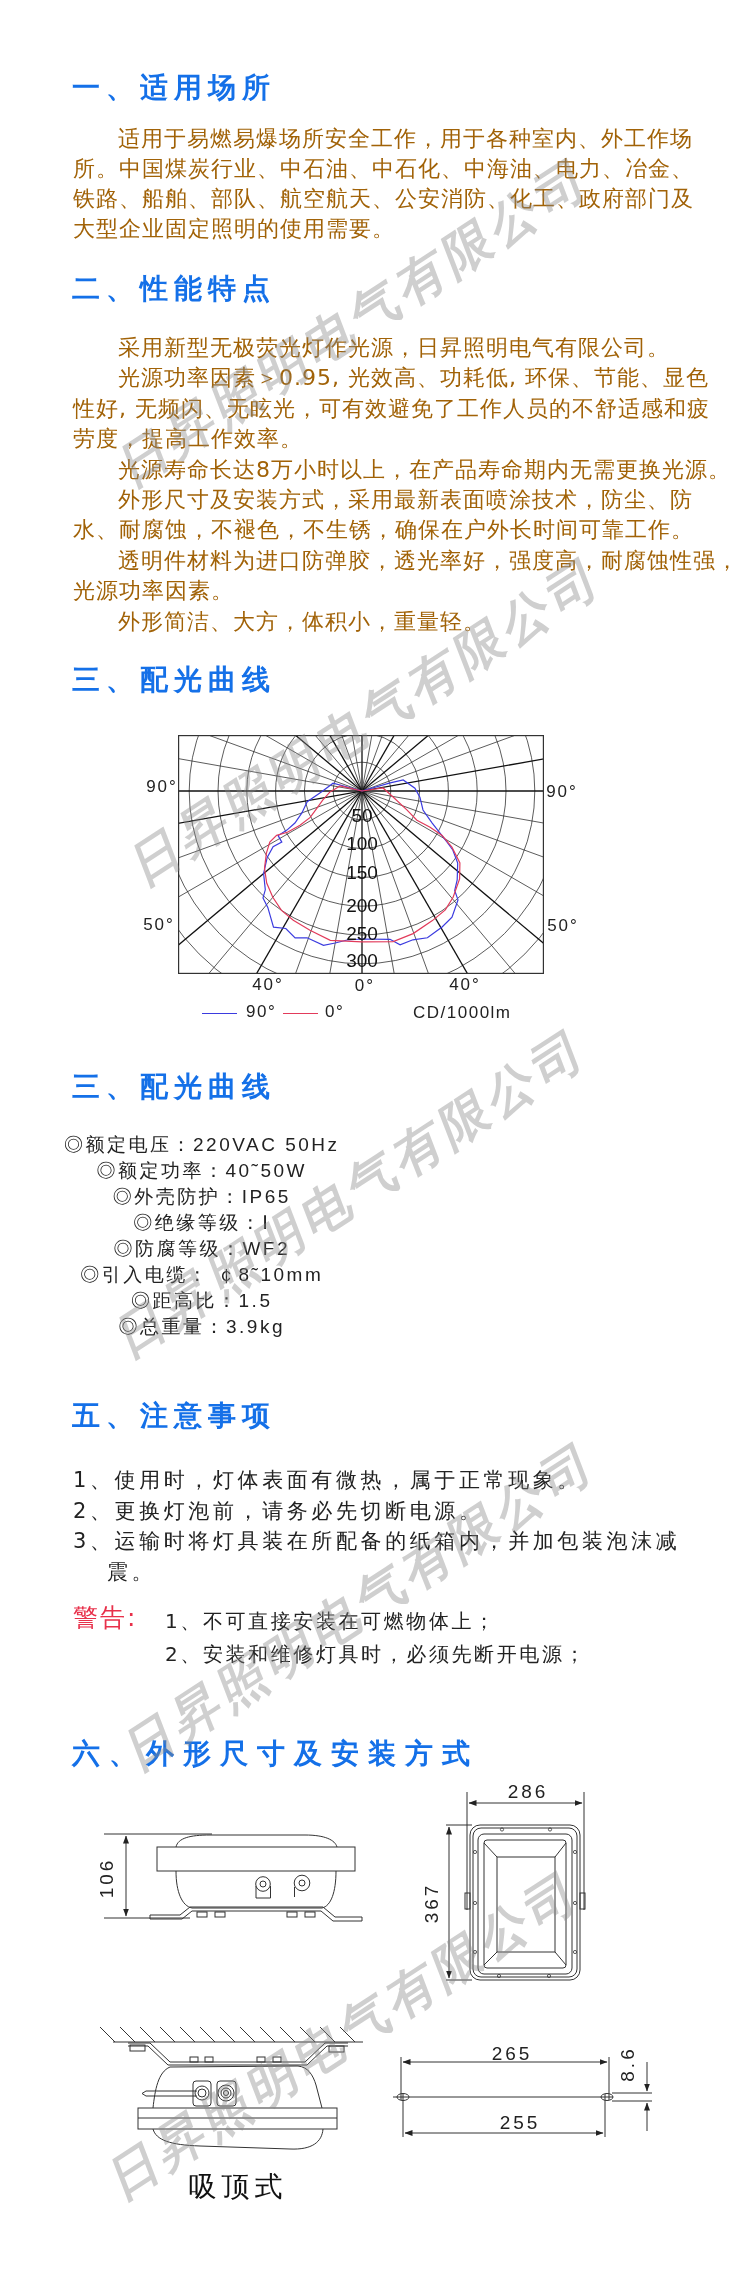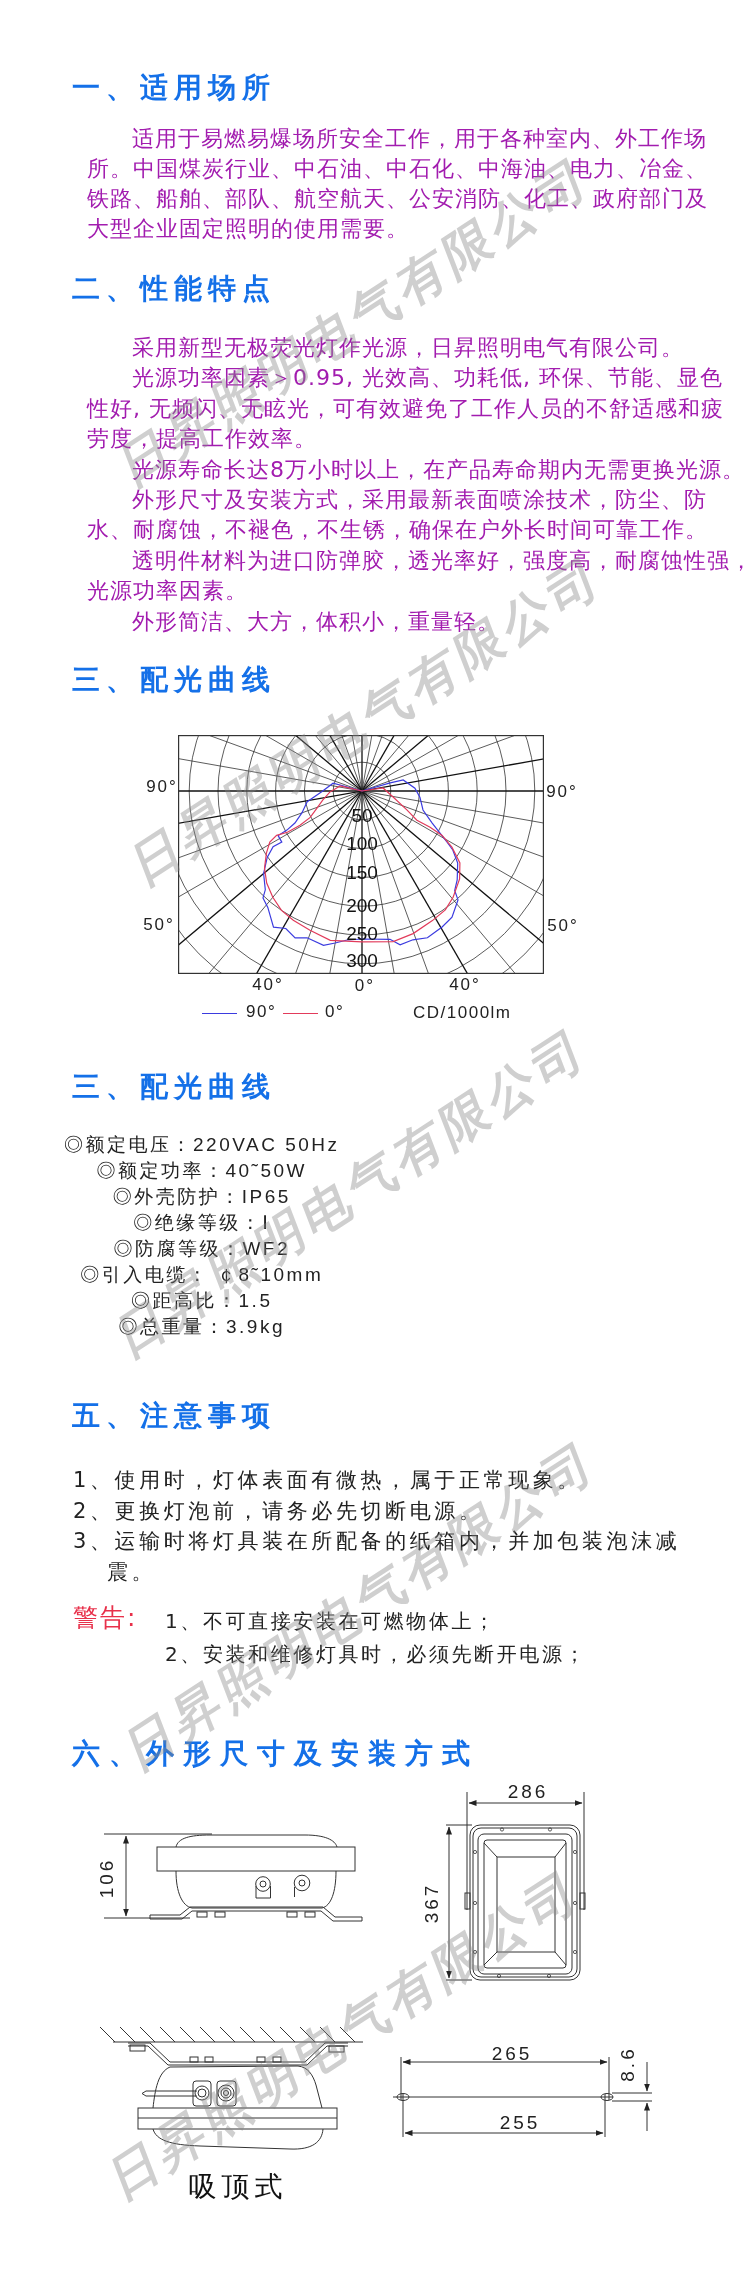--- a/index.html
+++ b/index.html
@@ -1,21 +1,21 @@
 <!DOCTYPE html>
 <html><head>
 <meta charset="utf-8">
 <style>
   html,body{margin:0;padding:0;background:#fff;}
   .page{position:relative;width:746px;height:2279px;overflow:hidden;background:#fff;
         font-family:"DejaVu Sans",sans-serif;color:#1e1e1e;}
   .h{position:absolute;left:72px;font-size:28px;font-weight:bold;color:#1470e8;
      letter-spacing:6px;line-height:34px;white-space:nowrap;}
   .h.wide{letter-spacing:9px;margin-top:40px;}
-  .para{position:absolute;left:87px;font-size:22px;letter-spacing:1px;white-space:nowrap;color:#a21caf;}
+  .para{position:absolute;left:73px;font-size:22px;letter-spacing:1px;white-space:nowrap;color:#a16207;}
   .para div{height:30px;line-height:30px;}
   .para.s2 div{height:30.4px;line-height:30.4px;}
   .para .ind{padding-left:45px;}
   .spec{position:absolute;left:64px;top:1132px;font-family:"Liberation Sans",sans-serif;
         font-size:19px;letter-spacing:2.5px;color:#222;white-space:nowrap;text-align:center;}
   .spec div{height:26px;line-height:26px;}
   .notes{position:absolute;left:73px;top:1465px;font-size:21px;letter-spacing:3.6px;color:#222;white-space:nowrap;}
   .notes div{height:30.5px;line-height:30.5px;}
   .notes .cont{padding-left:34px;}
   .warn{position:absolute;left:73px;top:1601px;white-space:nowrap;}

